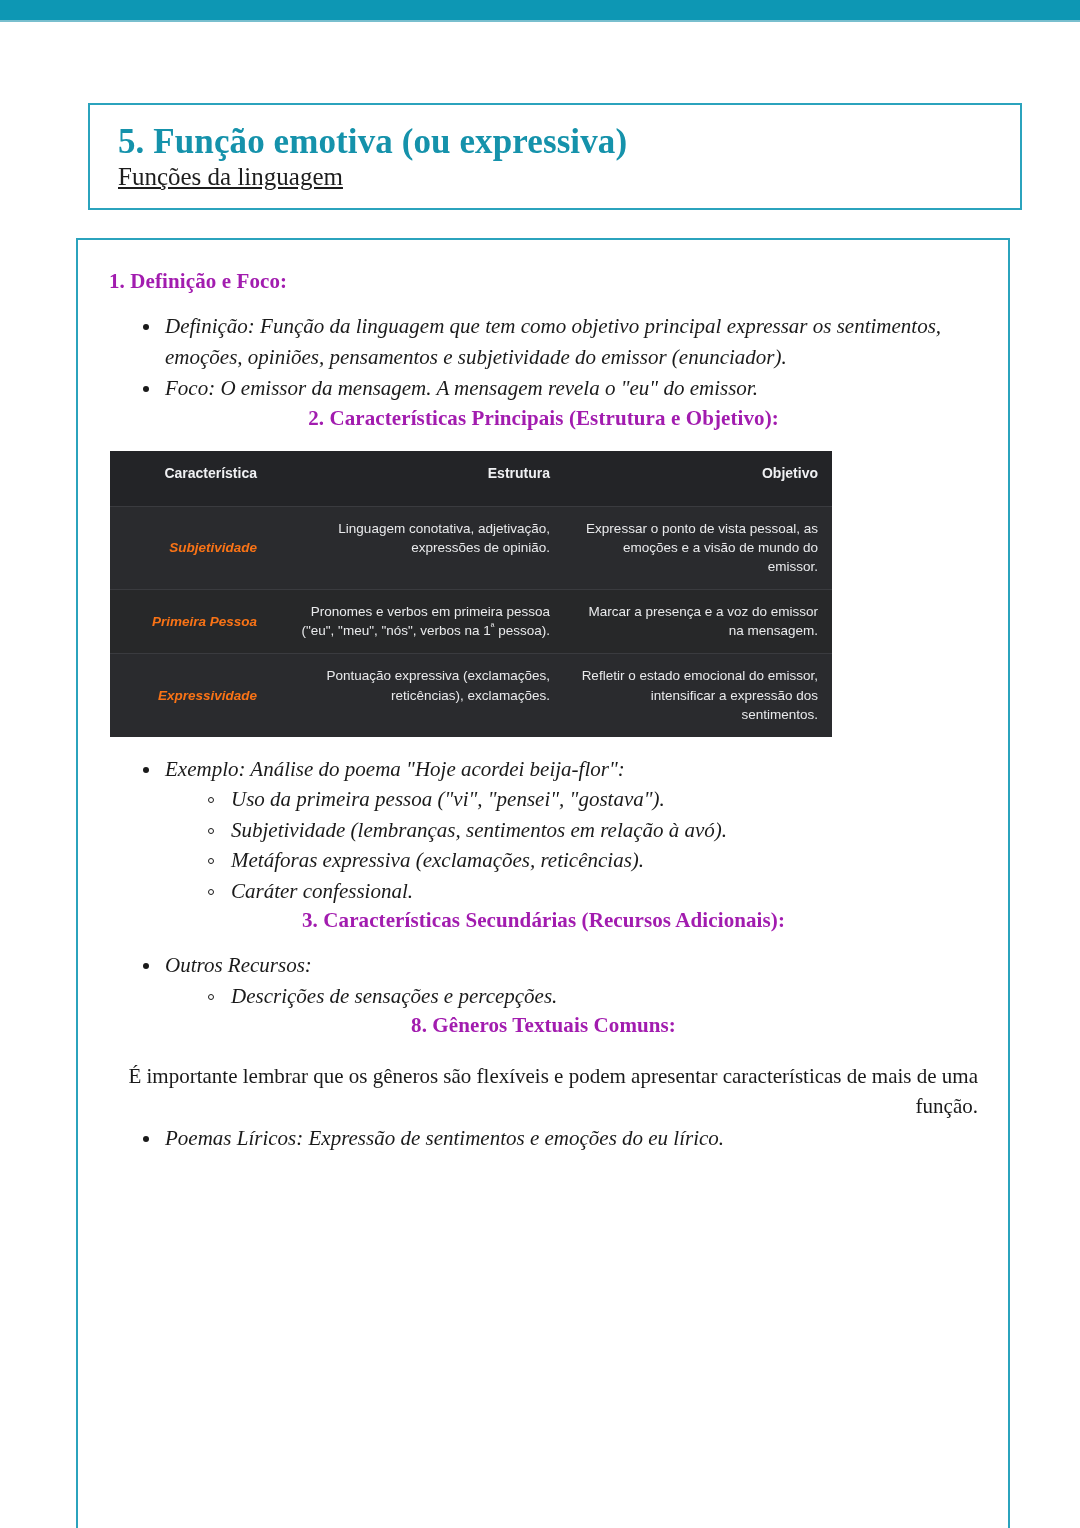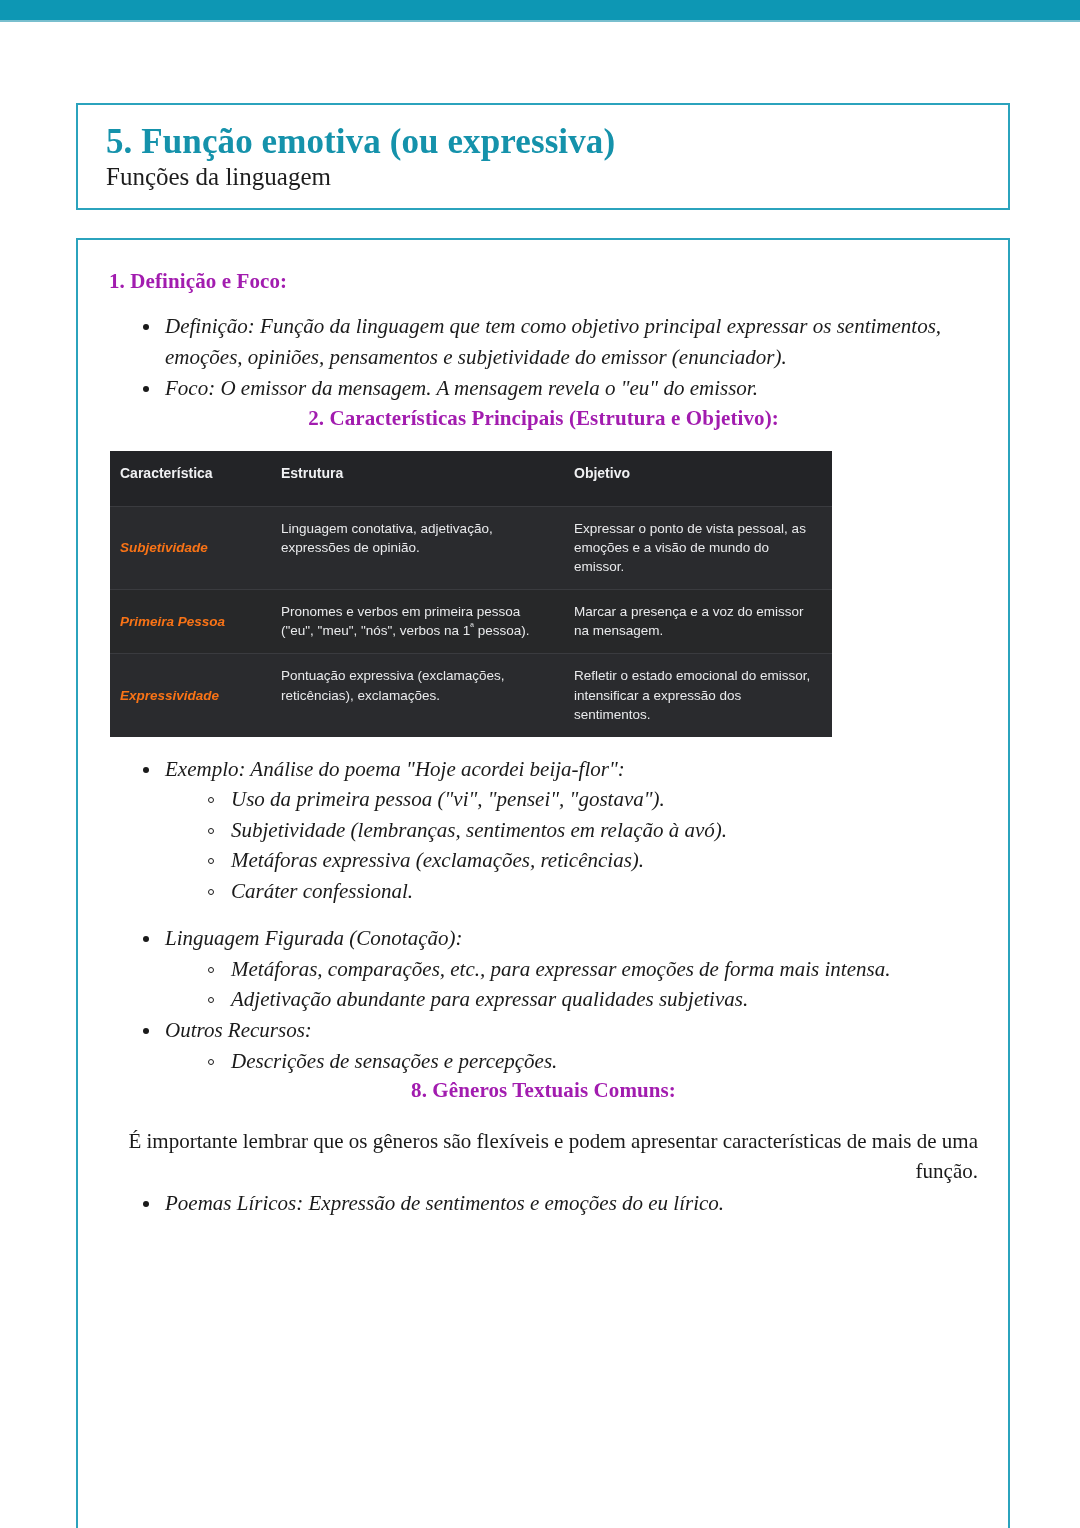--- a/index.html
+++ b/index.html
@@ -29,21 +29,21 @@
     top: 20px; left: 0;
     width: 1080px;
     height: 2px;
     background: #0b8ba6;
     opacity: .55;
   }
 
   
   .header-card {
     position: absolute;
-    left: 76px;
+    left: 88px;
     top: 103px;
     width: 934px;
     height: 107px;
     box-sizing: border-box;
     border: 2px solid #2ba3bd;
     background: #ffffff;
     padding: 18px 0 0 28px;
   }
   .doc-title {
     font-size: 35px;
@@ -54,20 +54,21 @@
     margin: 0;
     white-space: nowrap;
   }
   .doc-subtitle {
     font-size: 25px;
     font-weight: normal;
     color: #1d1d1d;
     line-height: 1.15;
     margin: 3px 0 0 0;
     white-space: nowrap;
+    text-decoration: underline;
   }
 
   
   .body-card {
     position: absolute;
     left: 76px;
     top: 238px;
     width: 934px;
     height: 1320px;           
     box-sizing: border-box;
@@ -158,21 +159,21 @@
   }
   table.dark-table {
     width: 650px;
     border-collapse: collapse;
     background: #2a2b2e;
     font-family: "Liberation Sans", "DejaVu Sans", sans-serif;
     table-layout: fixed;
   }
   table.dark-table th,
   table.dark-table td {
-    text-align: left;
+    text-align: right;
     vertical-align: top;
     color: #e9eaec;
     padding: 12px 14px 13px 10px;
     font-size: 13.5px;
     line-height: 1.42;
     font-weight: normal;
   }
   table.dark-table thead th {
     background: #232427;
     font-weight: bold;
@@ -258,29 +259,23 @@
       <span class="b-text">Exemplo: Análise do poema "Hoje acordei beija-flor":</span>
       <ul class="lvl2">
         <li>Uso da primeira pessoa ("vi", "pensei", "gostava").</li>
         <li>Subjetividade (lembranças, sentimentos em relação à avó).</li>
         <li>Metáforas expressiva (exclamações, reticências).</li>
         <li>Caráter confessional.</li>
       </ul>
     </li>
   </ul>
 
+  <h2 class="section-heading sec-gap">3. Características Secundárias (Recursos Adicionais):</h2>
 
   <ul class="lvl1">
-    <li>
-      <span class="b-text">Linguagem Figurada (Conotação):</span>
-      <ul class="lvl2">
-        <li>Metáforas, comparações, etc., para expressar emoções de forma mais intensa.</li>
-        <li>Adjetivação abundante para expressar qualidades subjetivas.</li>
-      </ul>
-    </li>
     <li>
       <span class="b-text">Outros Recursos:</span>
       <ul class="lvl2">
         <li>Descrições de sensações e percepções.</li>
       </ul>
     </li>
   </ul>
 
   <h2 class="section-heading sec-gap">8. Gêneros Textuais Comuns:</h2>
 

